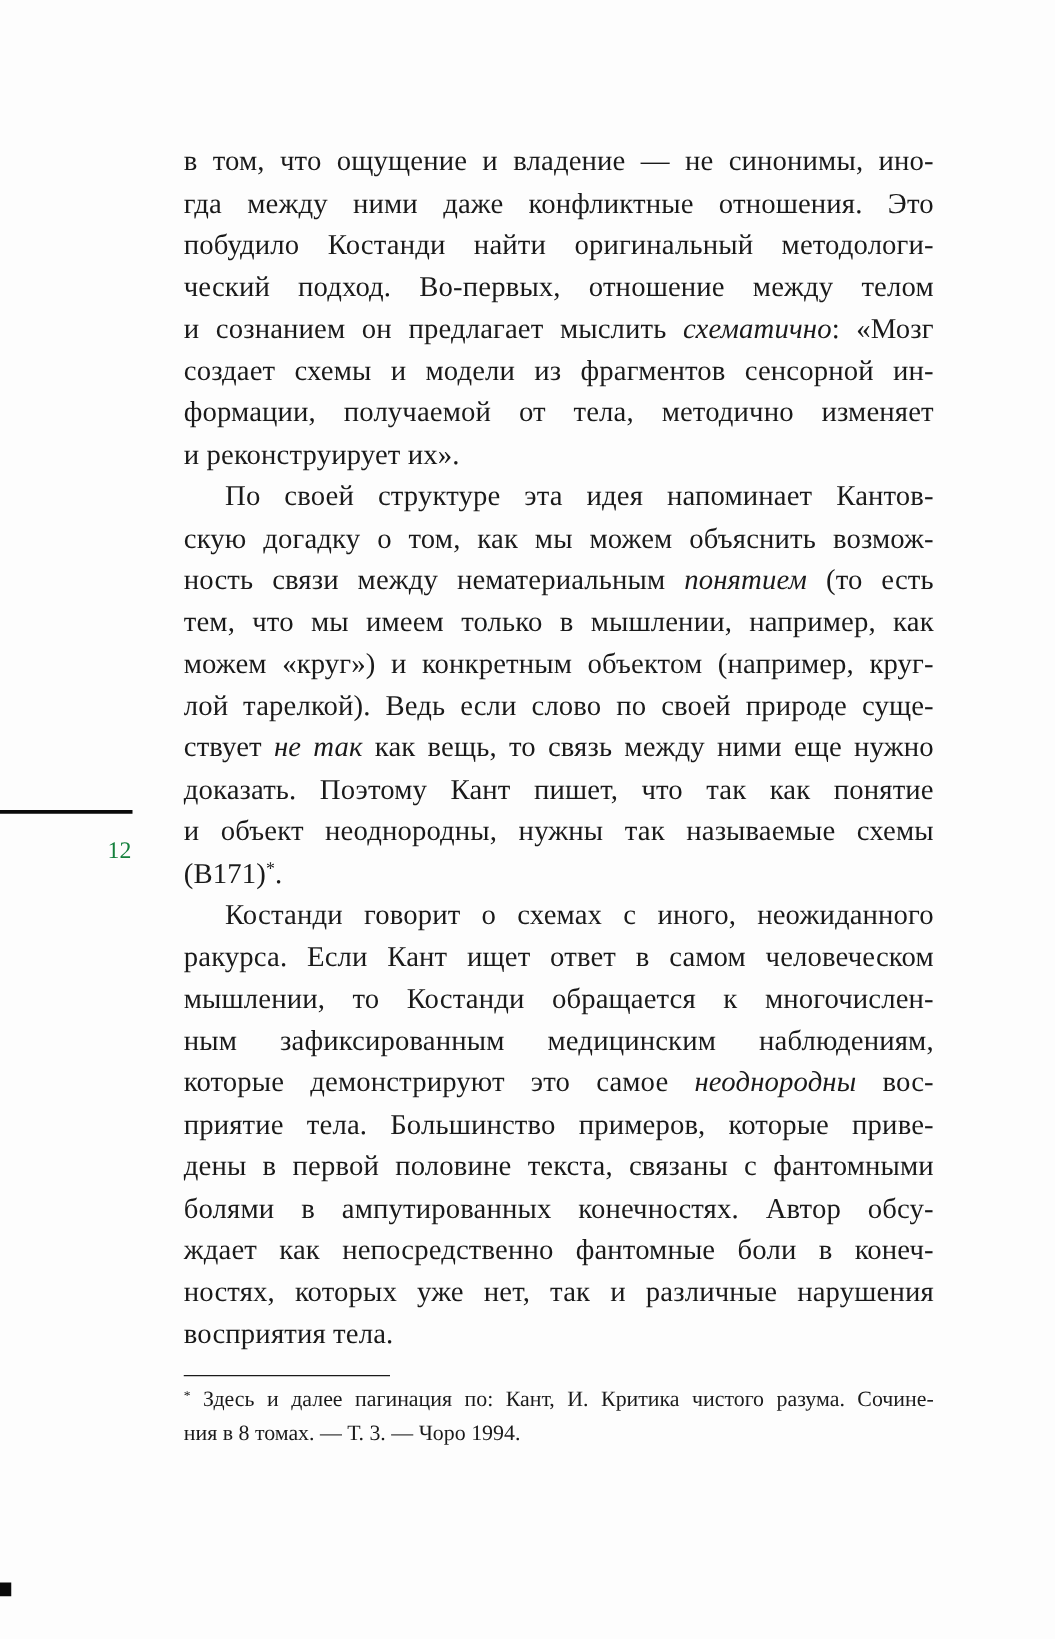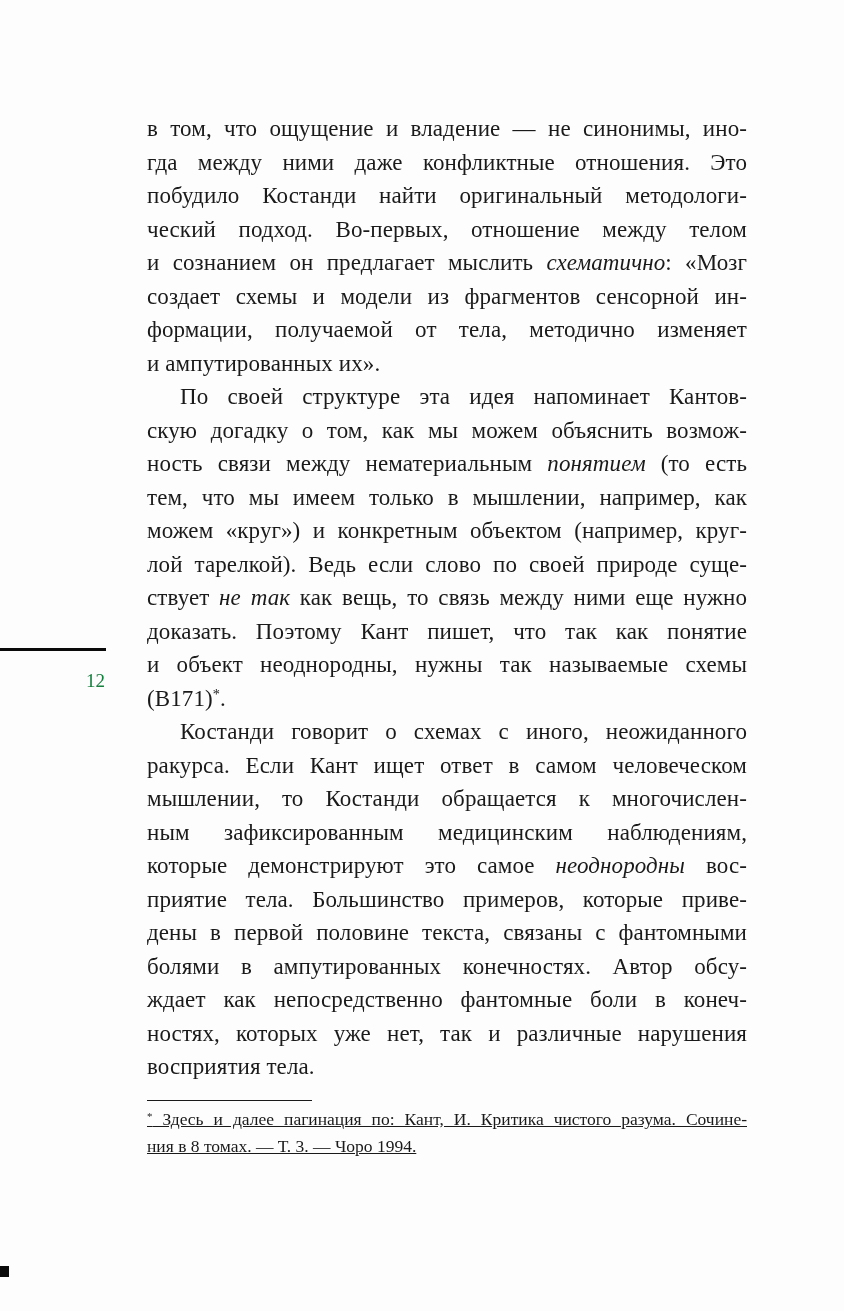--- a/index.html
+++ b/index.html
@@ -79,21 +79,20 @@
     left: 147px;
     top: 1106px;
     width: 600px;
   }
   .fline {
     font-size: 17.5px;
     line-height: 27px;
     height: 27px;
     text-align: justify;
     text-align-last: justify;
-    text-decoration: underline;
   }
   .fline.last {
     text-align-last: left;
   }
   .corner-mark {
     position: absolute;
     left: 0;
     top: 1266px;
     width: 9px;
     height: 11px;
@@ -107,21 +106,21 @@
   <div class="left-rule"></div>
   <div class="page-number">12</div>
   <div class="text-block">
       <div class="line">в том, что ощущение и владение — не синонимы, ино-</div>
       <div class="line">гда между ними даже конфликтные отношения. Это</div>
       <div class="line">побудило Костанди найти оригинальный методологи-</div>
       <div class="line">ческий подход. Во-первых, отношение между телом</div>
       <div class="line">и сознанием он предлагает мыслить <i>схематично</i>: «Мозг</div>
       <div class="line">создает схемы и модели из фрагментов сенсорной ин-</div>
       <div class="line">формации, получаемой от тела, методично изменяет</div>
-      <div class="line last">и ампутированных их».</div>
+      <div class="line last">и реконструирует их».</div>
       <div class="line indent">По своей структуре эта идея напоминает Кантов-</div>
       <div class="line">скую догадку о том, как мы можем объяснить возмож-</div>
       <div class="line">ность связи между нематериальным <i>понятием</i> (то есть</div>
       <div class="line">тем, что мы имеем только в мышлении, например, как</div>
       <div class="line">можем «круг») и конкретным объектом (например, круг-</div>
       <div class="line">лой тарелкой). Ведь если слово по своей природе суще-</div>
       <div class="line">ствует <i>не так</i> как вещь, то связь между ними еще нужно</div>
       <div class="line">доказать. Поэтому Кант пишет, что так как понятие</div>
       <div class="line">и объект неоднородны, нужны так называемые схемы</div>
       <div class="line last">(B171)<sup>*</sup>.</div>

